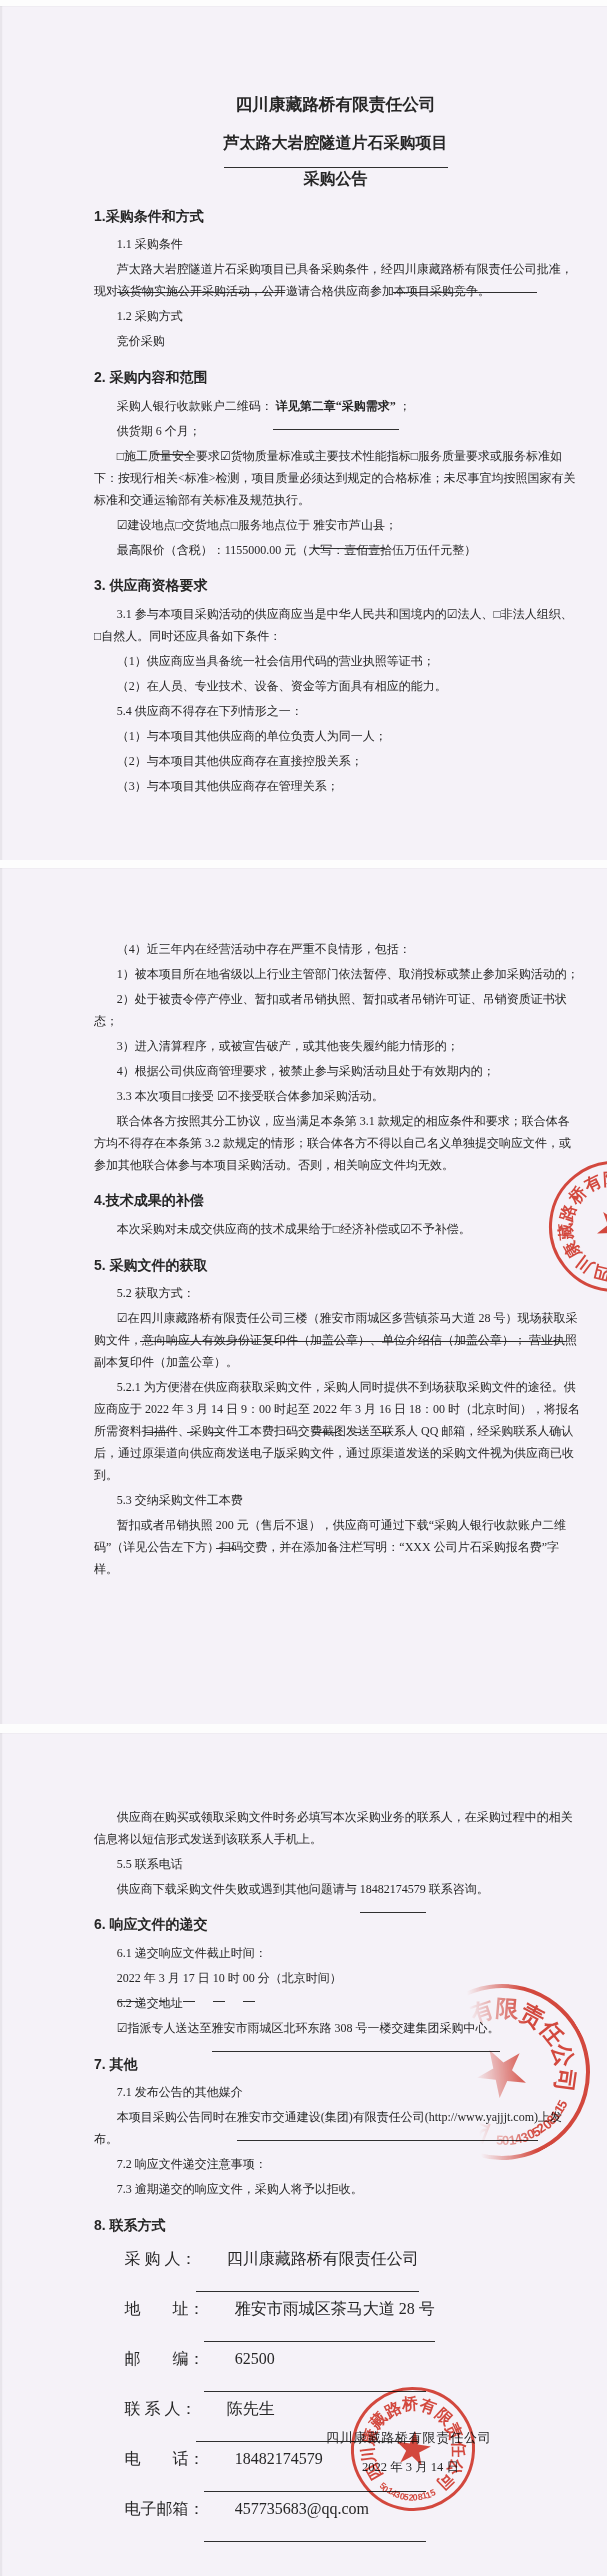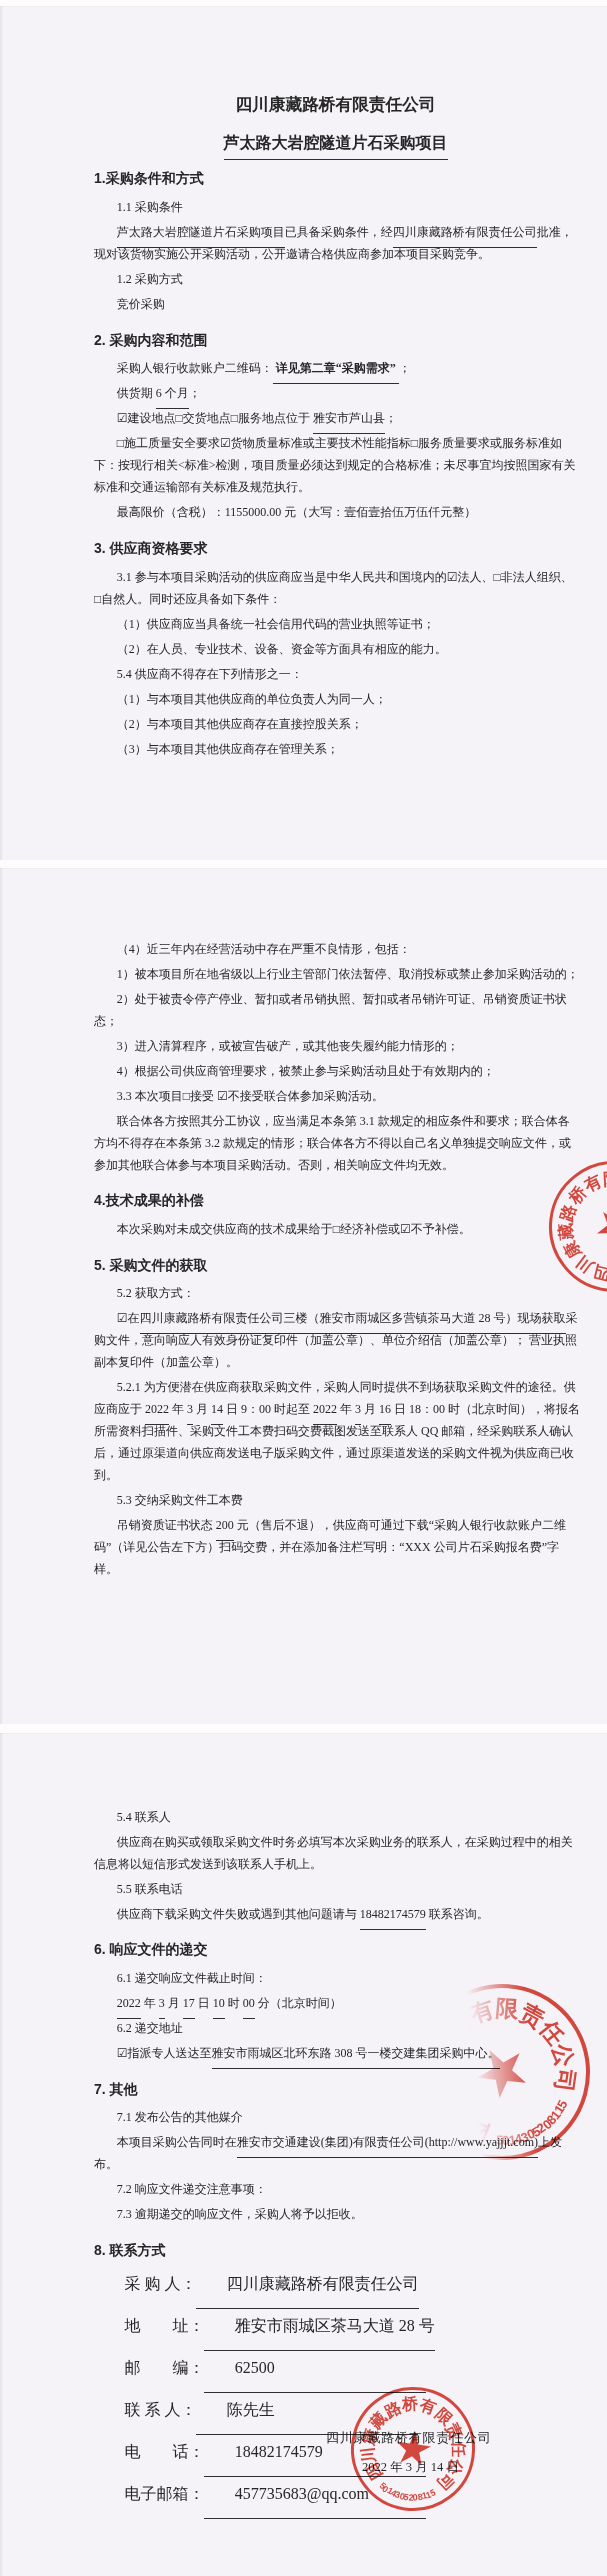--- a/index.html
+++ b/index.html
@@ -16,50 +16,51 @@
   .t1{font-family:"Liberation Sans","DejaVu Sans",sans-serif;font-weight:700;font-size:16.7px;
       text-align:center;margin:0 0 16.7px;}
   .t2{font-family:"Liberation Sans","DejaVu Sans",sans-serif;font-weight:700;font-size:16px;
       text-align:center;margin:0 0 15px;}
   .t3{font-family:"Liberation Sans","DejaVu Sans",sans-serif;font-weight:700;font-size:16px;
       text-align:center;margin:0 0 18px;}
   .h1{font-family:"Liberation Sans","DejaVu Sans",sans-serif;font-weight:700;font-size:14px;
       margin:16.7px 0 7.6px;}
   .p{font-size:12px;line-height:22px;margin:3px 0;text-indent:1.9em;}
   .c{font-size:16px;line-height:33px;margin:0;text-indent:1.9em;}
-  .u{border-bottom:0.8px solid #2f2f2f;padding-bottom:8px;}
+  .u{border-bottom:0.8px solid #2f2f2f;padding-bottom:16px;}
   .b{font-weight:700;}
   .fill{display:inline-block;min-width:222px;}
   
   .seal{position:absolute;color:var(--red);opacity:.9;mix-blend-mode:multiply;pointer-events:none;}
   .seal-ring{position:absolute;inset:0;border-radius:50%;border:3px solid currentColor;box-sizing:border-box;}
   .seal-star{position:absolute;inset:0;display:flex;align-items:center;justify-content:center;line-height:1;}
   .seal-ch{position:absolute;font-family:"Liberation Sans","DejaVu Sans",sans-serif;font-weight:700;line-height:1;}
   .fade-left{-webkit-mask-image:linear-gradient(115deg,transparent 38%,#000 62%);
              mask-image:linear-gradient(115deg,transparent 38%,#000 62%);}
   .sig-company{position:absolute;left:326px;top:696px;font-size:13px;letter-spacing:0.8px;}
   .sig-date{position:absolute;left:362px;top:726px;font-size:12.5px;}
 </style>
 </head>
 <body>
 
 <div class="canvas">
   <div class="page" id="page1">
       <div class="blk t1"><span>四川康藏路桥有限责任公司</span></div>
       <div class="blk t2"><span class="u">芦太路大岩腔隧道片石采购项目</span></div>
+      <div class="blk t3"><span>采购公告</span></div>
       <div class="blk h1"><span>1.采购条件和方式</span></div>
       <div class="blk p"><span>1.1 采购条件</span></div>
       <div class="blk p"><span class="u">芦太路大岩腔隧道片石采购项目</span><span>已具备采购条件，经</span><span class="u">四川康藏路桥有限责任公司</span><span>批准，现对该货物实施公开采购活动，公开邀请合格供应商参加本项目采购竞争。</span></div>
       <div class="blk p"><span>1.2 采购方式</span></div>
       <div class="blk p"><span>竞价采购</span></div>
       <div class="blk h1"><span>2. 采购内容和范围</span></div>
       <div class="blk p"><span>采购人银行收款账户二维码：</span><span class="u b"> 详见第二章“采购需求” </span><span>；</span></div>
       <div class="blk p"><span>供货期 </span><span class="u">6 个月</span><span>；</span></div>
+      <div class="blk p"><span>□施工质量安全要求☑货物质量标准或主要技术性能指标□服务质量要求或服务标准如下：按现行相关&lt;标准&gt;检测，项目质量必须达到规定的合格标准；未尽事宜均按照国家有关标准和交通运输部有关标准及规范执行。</span></div>
       <div class="blk p"><span>☑建设地点□交货地点□服务地点位于 </span><span class="u">雅安市芦山县</span><span>；</span></div>
-      <div class="blk p"><span>□施工质量安全要求☑货物质量标准或主要技术性能指标□服务质量要求或服务标准如下：按现行相关&lt;标准&gt;检测，项目质量必须达到规定的合格标准；未尽事宜均按照国家有关标准和交通运输部有关标准及规范执行。</span></div>
       <div class="blk p"><span>最高限价（含税）：1155000.00 元（大写：壹佰壹拾伍万伍仟元整）</span></div>
       <div class="blk h1"><span>3.  供应商资格要求</span></div>
       <div class="blk p"><span>3.1 参与本项目采购活动的供应商应当是中华人民共和国境内的☑法人、□非法人组织、□自然人。同时还应具备如下条件：</span></div>
       <div class="blk p"><span>（1）供应商应当具备统一社会信用代码的营业执照等证书；</span></div>
       <div class="blk p"><span>（2）在人员、专业技术、设备、资金等方面具有相应的能力。</span></div>
       <div class="blk p"><span>5.4 供应商不得存在下列情形之一：</span></div>
       <div class="blk p"><span>（1）与本项目其他供应商的单位负责人为同一人；</span></div>
       <div class="blk p"><span>（2）与本项目其他供应商存在直接控股关系；</span></div>
       <div class="blk p"><span>（3）与本项目其他供应商存在管理关系；</span></div>
     </div>
@@ -84,21 +85,21 @@
       <div class="blk p"><span>4）根据公司供应商管理要求，被禁止参与采购活动且处于有效期内的；</span></div>
       <div class="blk p"><span>3.3 本次项目□接受 ☑不接受联合体参加采购活动。</span></div>
       <div class="blk p"><span>联合体各方按照其分工协议，应当满足本条第 3.1 款规定的相应条件和要求；联合体各方均不得存在本条第 3.2 款规定的情形；联合体各方不得以自己名义单独提交响应文件，或参加其他联合体参与本项目采购活动。否则，相关响应文件均无效。</span></div>
       <div class="blk h1"><span>4.技术成果的补偿</span></div>
       <div class="blk p"><span>本次采购对未成交供应商的技术成果给于□经济补偿或☑不予补偿。</span></div>
       <div class="blk h1"><span>5. 采购文件的获取</span></div>
       <div class="blk p"><span>5.2 获取方式：</span></div>
       <div class="blk p"><span>☑在</span><span class="u">四川康藏路桥有限责任公司三楼（雅安市雨城区多营镇茶马大道 28 号）现场获取</span><span>采购文件，意向响应人有效身份证复印件（加盖公章）、单位介绍信（加盖公章）； 营业执照副本复印件（加盖公章）。</span></div>
       <div class="blk p"><span>5.2.1 为方便潜在供应商获取采购文件，采购人同时提供不到场获取采购文件的途径。供应商应于 </span><span class="u">2022</span><span> 年 </span><span class="u">3</span><span> 月 </span><span class="u">14</span><span> 日 9：00 时起至 </span><span class="u">2022</span><span> 年 </span><span class="u">3</span><span> 月 </span><span class="u">16</span><span> 日 18：00 时（北京时间），将报名所需资料扫描件、采购文件工本费扫码交费截图发送至联系人 QQ 邮箱，经采购联系人确认后，通过原渠道向供应商发送电子版采购文件，通过原渠道发送的采购文件视为供应商已收到。</span></div>
       <div class="blk p"><span>5.3 交纳采购文件工本费</span></div>
-      <div class="blk p"><span>吊销资质证书状态 </span><span class="u">200</span><span> 元（售后不退），供应商可通过下载“采购人银行收款账户二维码”（详见公告左下方）扫码交费，并在添加备注栏写明：“XXX 公司片石采购报名费”字样。</span></div>
+      <div class="blk p"><span>暂扣或者吊销执照 </span><span class="u">200</span><span> 元（售后不退），供应商可通过下载“采购人银行收款账户二维码”（详见公告左下方）扫码交费，并在添加备注栏写明：“XXX 公司片石采购报名费”字样。</span></div>
     </div>
   <div class="page-gap"></div>
   <div class="page" id="page3">
     <div class="seal fade-left" style="left: 414px; top: 251px; height: 176px; width: 176px; transform: rotate(-30deg);">
         <div class="seal-ring" style="border-width: 4.6px;"></div>
         <div class="seal-star" style="font-size: 64px;">★</div>
         <span class="seal-ch" style="font-size: 23px; left: 38px; top: 127px; transform: translate(-50%, -50%) rotate(-128deg);">四</span>
         <span class="seal-ch" style="font-size: 23px; left: 27px; top: 104px; transform: translate(-50%, -50%) rotate(-104.727deg);">川</span>
         <span class="seal-ch" style="font-size: 23px; left: 25px; top: 79px; transform: translate(-50%, -50%) rotate(-81.4545deg);">康</span>
         <span class="seal-ch" style="font-size: 23px; left: 34px; top: 55px; transform: translate(-50%, -50%) rotate(-58.1818deg);">藏</span>
@@ -148,21 +149,20 @@
         <span class="seal-ch" style="font-size: 9px; left: 71px; top: 110px; transform: translate(-50%, -50%) rotate(349.333deg);">0</span>
         <span class="seal-ch" style="font-size: 9px; left: 67px; top: 111px; transform: translate(-50%, -50%) rotate(354.667deg);">2</span>
         <span class="seal-ch" style="font-size: 9px; left: 62px; top: 111px; transform: translate(-50%, -50%) rotate(360deg);">5</span>
         <span class="seal-ch" style="font-size: 9px; left: 58px; top: 111px; transform: translate(-50%, -50%) rotate(365.333deg);">0</span>
         <span class="seal-ch" style="font-size: 9px; left: 53px; top: 110px; transform: translate(-50%, -50%) rotate(370.667deg);">3</span>
         <span class="seal-ch" style="font-size: 9px; left: 49px; top: 109px; transform: translate(-50%, -50%) rotate(376deg);">4</span>
         <span class="seal-ch" style="font-size: 9px; left: 45px; top: 107px; transform: translate(-50%, -50%) rotate(381.333deg);">1</span>
         <span class="seal-ch" style="font-size: 9px; left: 40px; top: 106px; transform: translate(-50%, -50%) rotate(386.667deg);">0</span>
         <span class="seal-ch" style="font-size: 9px; left: 37px; top: 103px; transform: translate(-50%, -50%) rotate(392deg);">5</span>
       </div>
-  <div class="blk p"><span>5.4 联系人</span></div>
       <div class="blk p"><span>供应商在购买或领取采购文件时务必填写本次采购业务的联系人，在采购过程中的相关信息将以短信形式发送到该联系人手机上。</span></div>
       <div class="blk p"><span>5.5 联系电话</span></div>
       <div class="blk p"><span>供应商下载采购文件失败或遇到其他问题请与 </span><span class="u">18482174579</span><span> 联系咨询。</span></div>
       <div class="blk h1"><span>6. 响应文件的递交</span></div>
       <div class="blk p"><span>6.1 递交响应文件截止时间：</span></div>
       <div class="blk p"><span class="u">2022</span><span> 年 </span><span class="u">3</span><span> 月 </span><span class="u">17</span><span> 日 </span><span class="u">10</span><span> 时 </span><span class="u">00</span><span> 分（北京时间）</span></div>
       <div class="blk p"><span>6.2 递交地址</span></div>
       <div class="blk p"><span>☑指派专人送达至</span><span class="u">雅安市雨城区北环东路 308 号一楼交建集团采购中心。</span></div>
       <div class="blk h1"><span>7. 其他</span></div>
       <div class="blk p"><span>7.1 发布公告的其他媒介</span></div>

